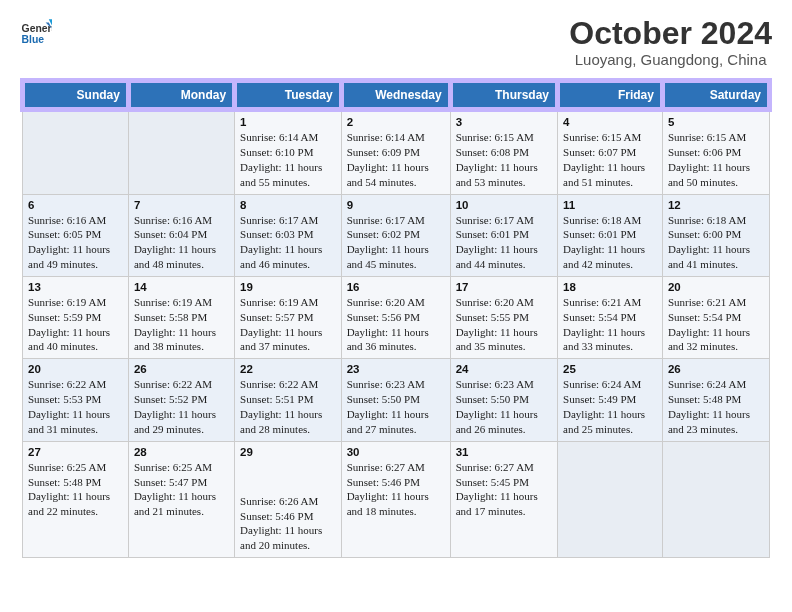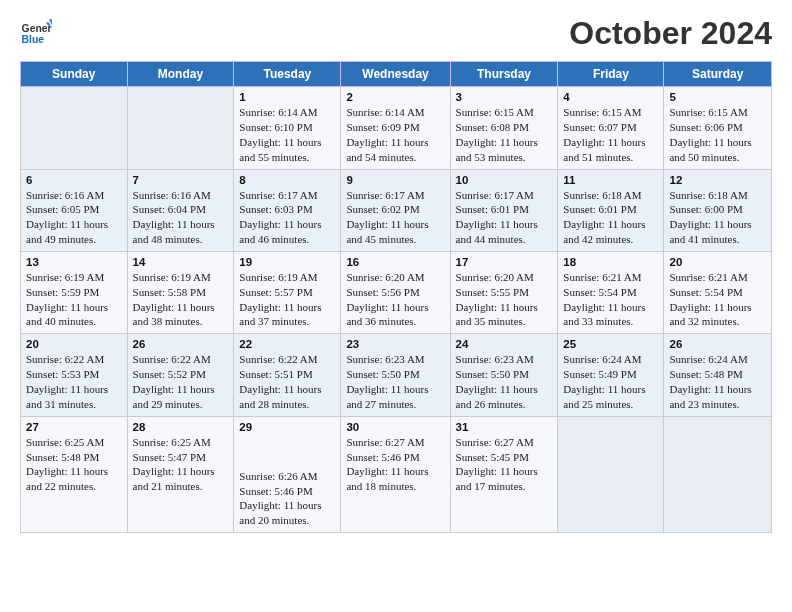--- a/index.html
+++ b/index.html
@@ -47,23 +47,23 @@
     .calendar-table {
       width: 100%;
       border-collapse: collapse;
       font-size: 10.5px;
     }
     .calendar-table thead th {
       background-color: #2d72b8;
       color: #fff;
       font-weight: bold;
       padding: 5px 6px;
-      text-align: center;
+      text-align: right;
       font-size: 12px;
-      border: 1px solid #c4b5fd;
+      border: 5px solid #c4b5fd;
     }
     .calendar-table tbody td {
       border: 1px solid #ccc;
       vertical-align: top;
       padding: 4px 5px;
       width: 113px;
       min-height: 70px;
       background: #fff;
     }
     .calendar-table tbody tr:nth-child(odd) td {
@@ -96,20 +96,21 @@
     <div class="logo">
       <svg class="logo-icon" viewBox="0 0 40 40">
         <text x="2" y="20" font-size="13" font-weight="bold" fill="#333">General</text>
         <text x="2" y="34" font-size="13" font-weight="bold" fill="#1a6ab0">Blue</text>
         <polygon points="32,8 40,16 36,8" fill="#2d72b8"></polygon>
         <polygon points="36,4 40,12 40,4" fill="#1a9ad7"></polygon>
       </svg>
     </div>
     <div class="title-block">
       <div class="month-title">October 2024</div>
+      <div class="location">Luoyang, Guangdong, China</div>
     </div>
   </div>
 
   <table class="calendar-table">
     <thead>
       <tr>
       <th>Sunday</th>
           <th>Monday</th>
           <th>Tuesday</th>
           <th>Wednesday</th>

